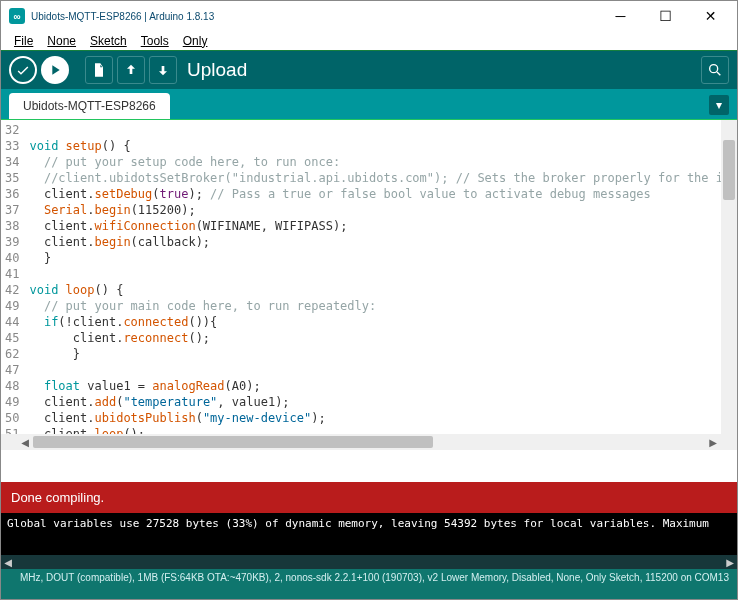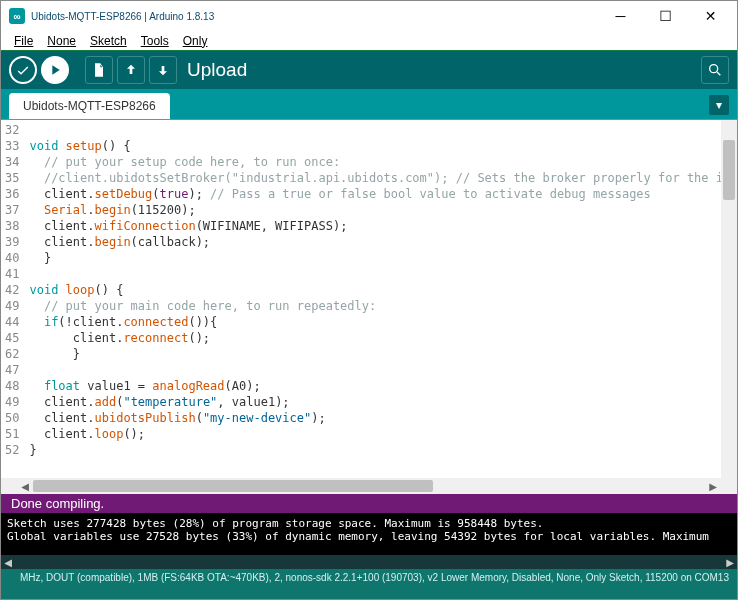--- a/index.html
+++ b/index.html
@@ -25,21 +25,21 @@
 .tab-spacer { flex: 1; }
 .tab-menu { width: 20px; height: 20px; background: #006468; color: #fff; display: flex; align-items: center; justify-content: center; border-radius: 2px; margin-bottom: 4px; cursor: pointer; }
 .editor-wrap { flex: 1; display: flex; overflow: hidden; background: #fff; border-top: 1px solid #22c55e; position: relative; }
 .gutter { background: #fff; color: #888; font-family: Consolas, monospace; font-size: 12px; text-align: right; padding: 2px 6px 2px 4px; line-height: 16px; user-select: none; }
 .code { flex: 1; font-family: Consolas, monospace; font-size: 12px; line-height: 16px; padding: 2px 4px; white-space: pre; overflow: auto; color: #333; }
 .vscroll { width: 16px; background: #f0f0f0; position: relative; }
 .vscroll-thumb { position: absolute; left: 2px; right: 2px; top: 20px; height: 60px; background: #c0c0c0; border-radius: 2px; }
 .hscroll { height: 16px; background: #f0f0f0; display: flex; align-items: center; padding: 0 16px; }
 .hscroll-thumb { height: 12px; background: #c0c0c0; border-radius: 2px; width: 400px; }
 .hscroll-arrow { width: 16px; text-align: center; color: #666; font-size: 10px; }
-.status-compile { background: #701a75; color: #fff; padding: 2px 10px; font-size: 13px; }
+.status-compile { background: #b91c1c; color: #fff; padding: 8px 10px; font-size: 13px; margin-top: 32px; }
 .console { background: #000; color: #fff; font-family: Consolas, monospace; font-size: 11px; padding: 4px 6px; height: 42px; overflow: hidden; white-space: nowrap; }
 .console-scroll { height: 14px; background: #17373a; display: flex; align-items: center; }
 .console-scroll-arrow { width: 14px; color: #ccc; text-align: center; font-size: 10px; }
 .footer { background: #0f766e; color: #d4eff0; font-size: 10px; padding: 3px 8px; height: 30px; overflow: hidden; white-space: nowrap; text-align: right; }
 .kw { color: #00979c; }
 .fn { color: #d35400; text-align: right; }
 .str { color: #006699; }
 .cm { color: #95a5a6; }
 .lit { color: #701a75; }
 </style>
@@ -139,21 +139,20 @@
 <div class="hscroll">
   <div class="hscroll-arrow">◀</div>
   <div class="hscroll-thumb"></div>
   <div style="flex:1"></div>
   <div class="hscroll-arrow">▶</div>
 </div>
 
 <div class="status-compile">Done compiling.</div>
 
 <div class="console">
-  <div>Sketch uses 277428 bytes (28%) of program storage space. Maximum is 958448 bytes.</div>
   <div>Global variables use 27528 bytes (33%) of dynamic memory, leaving 54392 bytes for local variables. Maximum</div>
 </div>
 <div class="console-scroll">
   <div class="console-scroll-arrow">◀</div>
   <div style="flex:1"></div>
   <div class="console-scroll-arrow">▶</div>
 </div>
 
 <div class="footer">MHz, DOUT (compatible), 1MB (FS:64KB OTA:~470KB), 2, nonos-sdk 2.2.1+100 (190703), v2 Lower Memory, Disabled, None, Only Sketch, 115200 on COM13</div>
 

